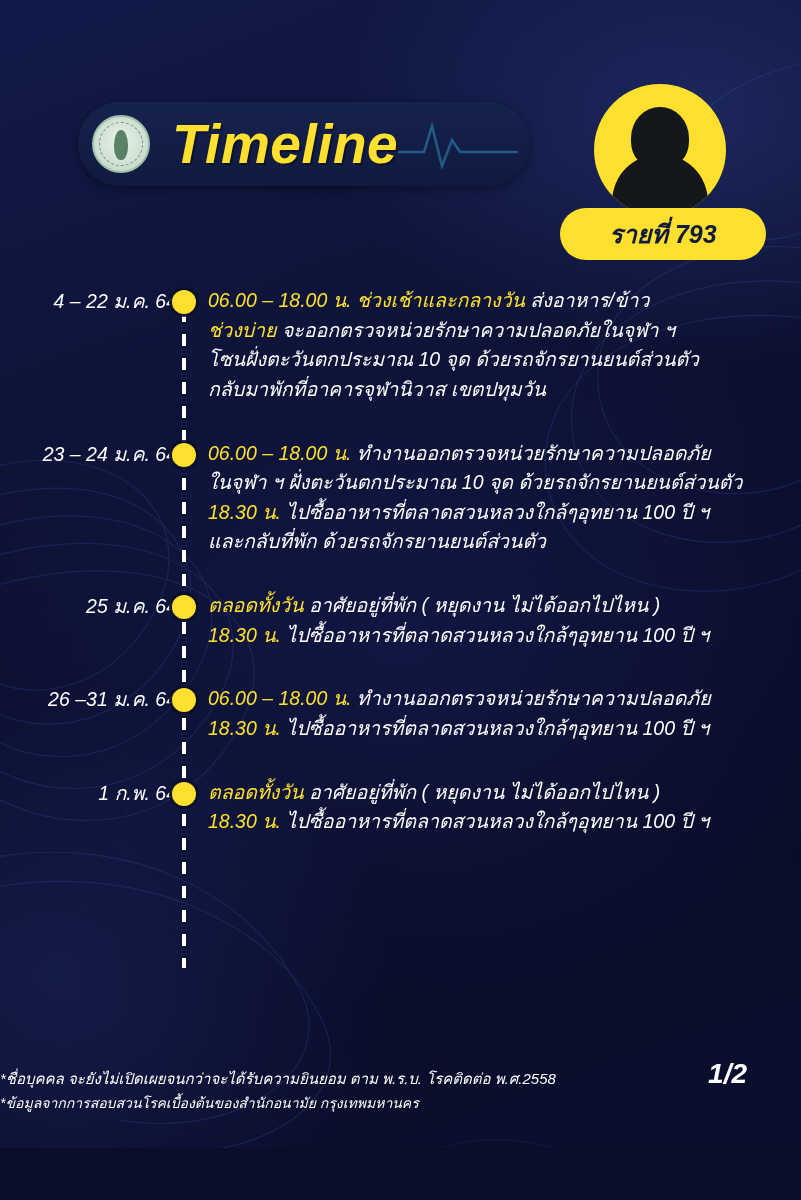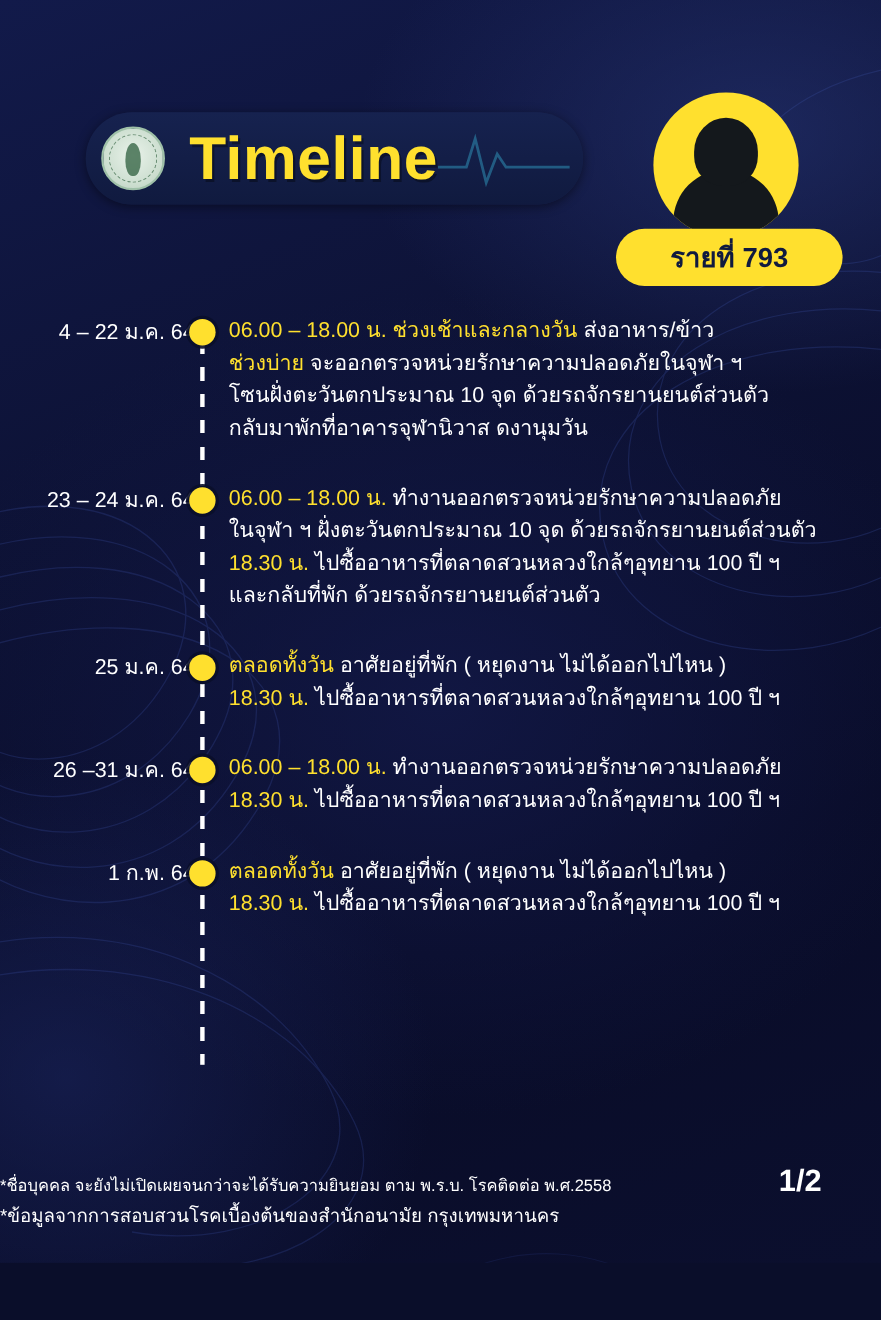--- a/index.html
+++ b/index.html
@@ -11,20 +11,21 @@
   }
   #page {
     position: relative;
     width: 801px; height: 1148px;
     background:
       radial-gradient(ellipse 520px 340px at 690px 120px, rgba(40,55,120,0.55), rgba(10,14,42,0) 70%),
       radial-gradient(ellipse 480px 420px at 60px 980px, rgba(30,42,105,0.5), rgba(10,14,42,0) 70%),
       radial-gradient(ellipse 640px 500px at 400px 640px, rgba(18,24,70,0.85), rgba(8,11,34,0) 75%),
       linear-gradient(160deg, #121a4a 0%, #0d1235 35%, #090c28 70%, #0b0f2e 100%);
     overflow: hidden;
+    font-style: italic;
   }
   
   .swirls { position: absolute; inset: 0; pointer-events: none; opacity: .5; }
 
   
   .header-wrap {
     position: absolute; left: 0; top: 46px; width: 801px; height: 200px;
   }
   .title-bar {
     position: absolute; left: 78px; top: 56px;
@@ -135,21 +136,21 @@
 
   
   .page-num {
     position: absolute; right: 54px; top: 1058px;
     color: #ffffff; font-size: 28px; font-weight: bold;
   }
   .footnotes {
     position: absolute; left: 0; top: 1066px; width: 801px;
     color: #ffffff; font-size: 15px; line-height: 1.7;
   }
-  .footnotes .fn2 { font-size: 17px; }
+  .footnotes .fn2 { font-size: 14px; }
   .stamp {
     position: absolute; right: 24px; top: 1162px;
     color: rgba(255,255,255,.38); font-size: 19px;
   }
 </style>
 </head>
 <body>
 
 <div id="page">
 
@@ -207,21 +208,21 @@
   <div class="timeline">
     <div class="tl-line"></div>
     <div id="rows">
         <div class="row" style="margin-bottom: 34px;">
           <div class="row-date">4 – 22 ม.ค. 64</div>
           <div class="dot"></div>
           <div class="row-body">
             <div><span class="hl">06.00 – 18.00 น. ช่วงเช้าและกลางวัน </span><span>ส่งอาหาร/ข้าว</span></div>
             <div><span class="hl">ช่วงบ่าย </span><span>จะออกตรวจหน่วยรักษาความปลอดภัยในจุฬา ฯ</span></div>
             <div><span>โซนฝั่งตะวันตกประมาณ 10 จุด ด้วยรถจักรยานยนต์ส่วนตัว</span></div>
-            <div><span>กลับมาพักที่อาคารจุฬานิวาส ดงานุมวัน</span></div>
+            <div><span>กลับมาพักที่อาคารจุฬานิวาส เขตปทุมวัน</span></div>
           </div>
         </div>
         <div class="row" style="margin-bottom: 34px;">
           <div class="row-date">23 – 24 ม.ค. 64</div>
           <div class="dot"></div>
           <div class="row-body">
             <div><span class="hl">06.00 – 18.00 น. </span><span>ทำงานออกตรวจหน่วยรักษาความปลอดภัย</span></div>
             <div><span>ในจุฬา ฯ ฝั่งตะวันตกประมาณ 10 จุด ด้วยรถจักรยานยนต์ส่วนตัว</span></div>
             <div><span class="hl">18.30 น. </span><span>ไปซื้ออาหารที่ตลาดสวนหลวงใกล้ๆอุทยาน 100 ปี ฯ</span></div>
             <div><span>       และกลับที่พัก ด้วยรถจักรยานยนต์ส่วนตัว</span></div>

